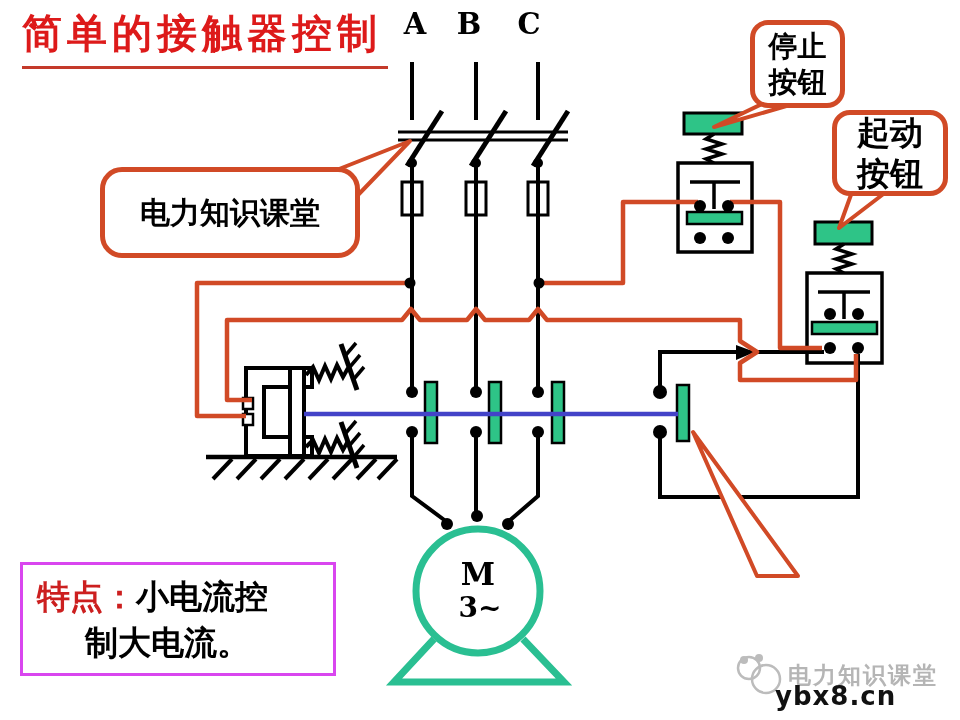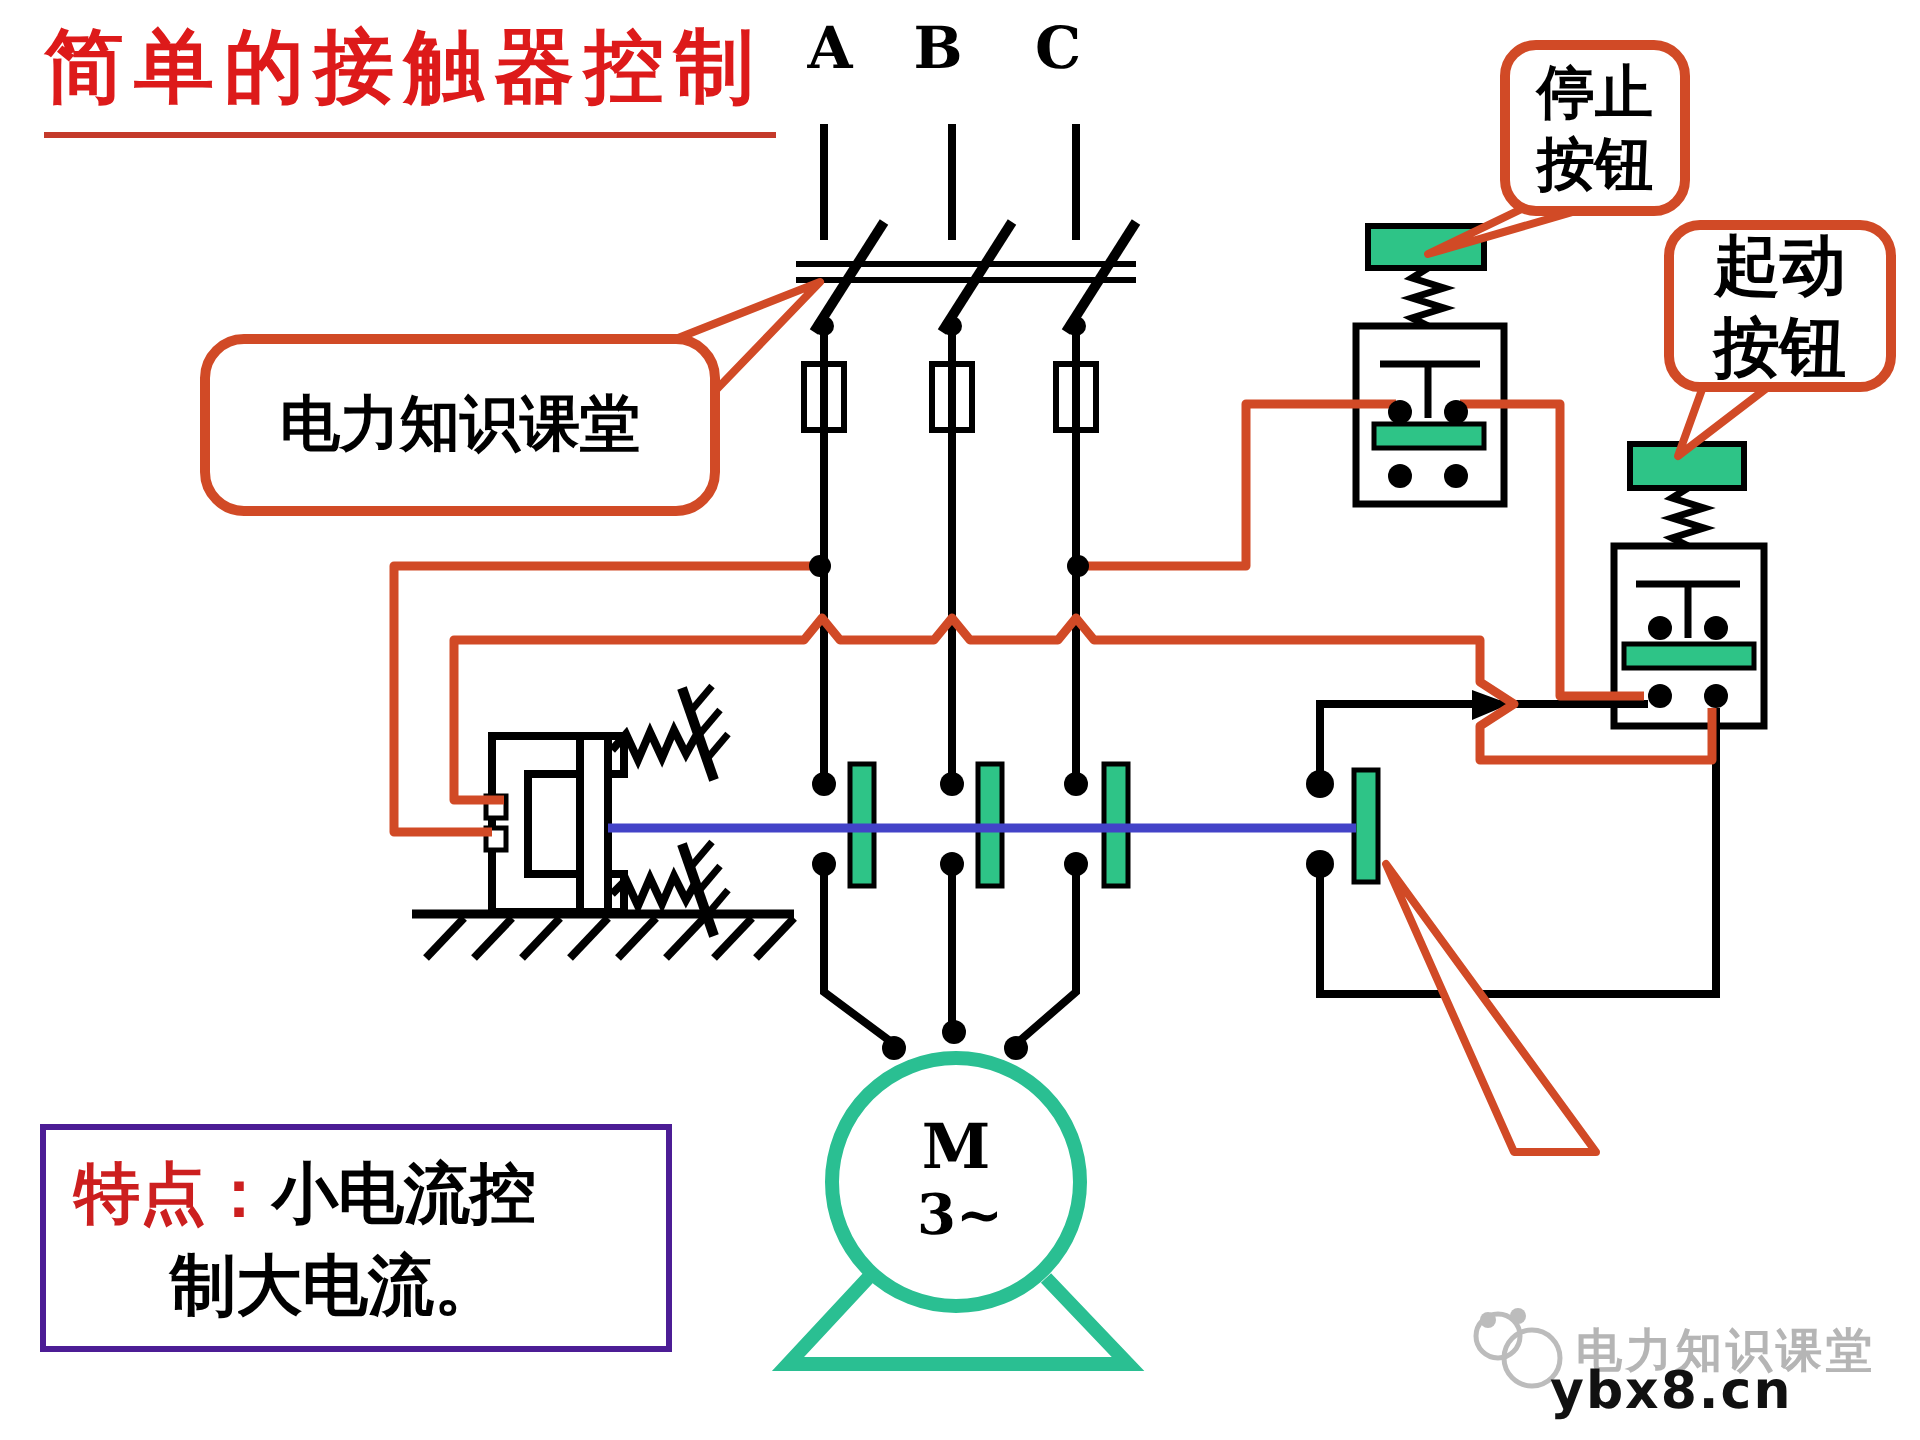--- a/index.html
+++ b/index.html
@@ -14,21 +14,21 @@
                font-size:29px;font-weight:bold;}
   .callout{position:absolute;background:#fff;border:5px solid #d14a26;border-radius:18px;
            display:flex;align-items:center;justify-content:center;text-align:center;
            font-weight:bold;color:#000;line-height:1.25;}
   .callout.knife{left:100px;top:167px;width:250px;height:81px;font-size:30px;border-radius:22px;}
   .callout.stop{left:750px;top:20px;width:85px;height:78px;font-size:29px;}
   .callout.start{left:832px;top:110px;width:106px;height:76px;font-size:33px;}
   .callout.selfhold{left:737px;top:573px;width:109px;height:49px;font-size:29px;border-radius:14px;}
   .motor-m{top:556px;font-family:"DejaVu Serif","Liberation Serif",serif;font-size:31px;font-weight:bold;}
   .motor-ph{top:591px;font-family:"DejaVu Serif","Liberation Serif",serif;font-size:28px;font-weight:bold;}
-  .feature-box{left:20px;top:562px;width:296px;height:99px;border:3px solid #4c1d95;
+  .feature-box{left:20px;top:562px;width:296px;height:99px;border:3px solid #d946ef;
                padding:9px 0 0 14px;font-size:33px;font-weight:bold;line-height:1.4;}
   .feature-label{color:#cc1f1f;}
   .feature-line2{margin-left:48px;}
   .wm-brand{left:788px;top:660px;font-size:23px;color:#b5b5b5;letter-spacing:2px;font-weight:bold;}
   .wm-url{left:775px;top:681px;font-size:26px;color:#111;font-weight:bold;letter-spacing:1px;}
 </style>
 </head>
 <body>
 
 <div class="stage">

